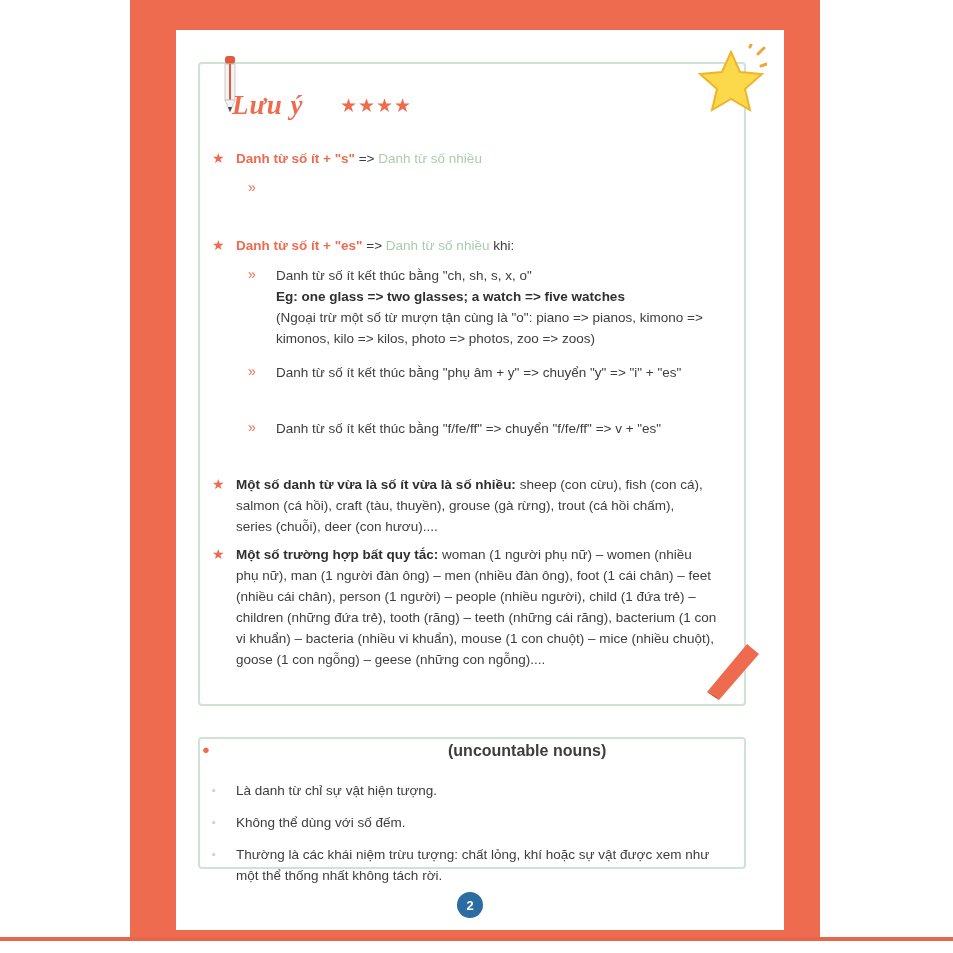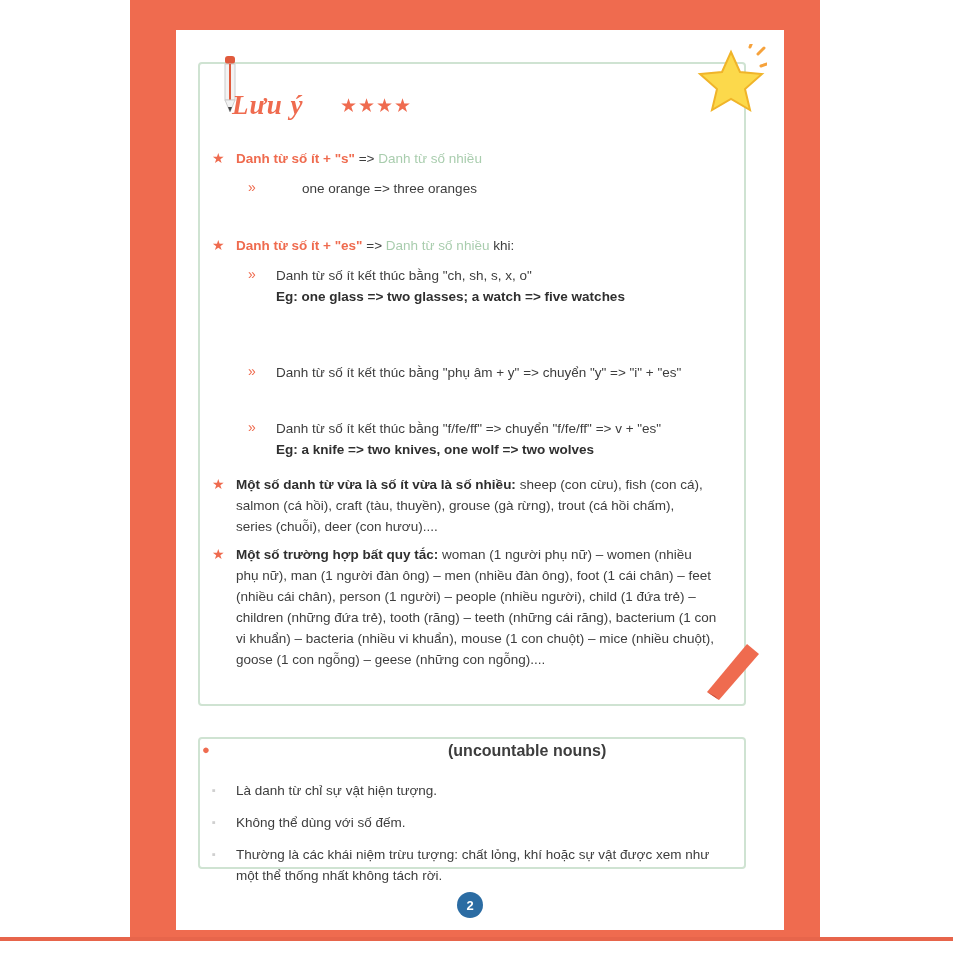--- a/index.html
+++ b/index.html
@@ -148,54 +148,53 @@
       <span class="bullet-star">★</span>
       <div class="txt" style="margin-left:24px;">
         <span class="b red">Danh từ số ít + "s"</span>
         <span>=&gt;</span>
         <span class="greenh">Danh từ số nhiều</span>
       </div>
     </div>
     <div class="block" style="left:72px;top:148px;width:460px;">
       <span class="bullet-chev">»</span>
       <div class="txt" style="margin-left:28px;">
-        <div style="margin-left:26px;">one orange =&gt; three oranges</div>
       </div>
     </div>
 
     <div class="block" style="left:36px;top:205px;width:500px;">
       <span class="bullet-star">★</span>
       <div class="txt" style="margin-left:24px;">
         <span class="b red">Danh từ số ít + "es"</span>
         <span>=&gt;</span>
         <span class="greenh">Danh từ số nhiều</span>
         <span>khi:</span>
       </div>
     </div>
 
     <div class="block" style="left:72px;top:235px;width:470px;">
       <span class="bullet-chev">»</span>
       <div class="txt" style="margin-left:28px;">
         <div>Danh từ số ít kết thúc bằng "ch, sh, s, x, o"</div>
         <div class="b">Eg:  one glass =&gt; two glasses; a watch =&gt; five watches</div>
+        <div>(Ngoại trừ một số từ mượn tận cùng là "o": piano =&gt; pianos, kimono =&gt; kimonos, kilo =&gt; kilos, photo =&gt; photos, zoo =&gt; zoos)</div>
       </div>
     </div>
 
     <div class="block" style="left:72px;top:332px;width:470px;">
       <span class="bullet-chev">»</span>
       <div class="txt" style="margin-left:28px;">
         <div>Danh từ số ít kết thúc bằng "phụ âm + y" =&gt; chuyển "y" =&gt; "i" + "es"</div>
       </div>
     </div>
 
     <div class="block" style="left:72px;top:388px;width:470px;">
       <span class="bullet-chev">»</span>
       <div class="txt" style="margin-left:28px;">
         <div>Danh từ số ít kết thúc bằng "f/fe/ff" =&gt; chuyển "f/fe/ff" =&gt; v + "es"</div>
-        <div class="b">Eg: a knife =&gt; two knives, one wolf =&gt; two wolves</div>
       </div>
     </div>
 
     <div class="block" style="left:36px;top:444px;width:500px;">
       <span class="bullet-star">★</span>
       <div class="txt" style="margin-left:24px;">
         <span class="b">Một số danh từ vừa là số ít vừa là số nhiều:</span>
         <span>sheep (con cừu), fish (con cá), salmon (cá hồi), craft (tàu, thuyền), grouse (gà rừng), trout (cá hồi chấm), series (chuỗi), deer (con hươu)....</span>
       </div>
     </div>

